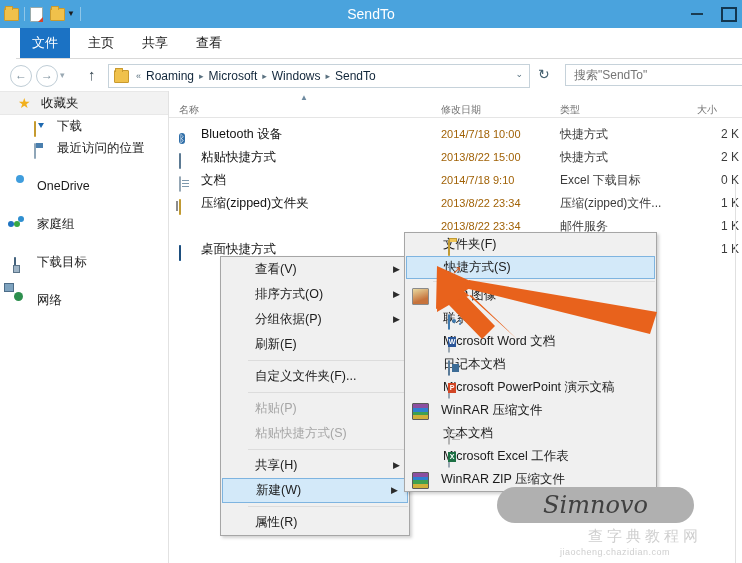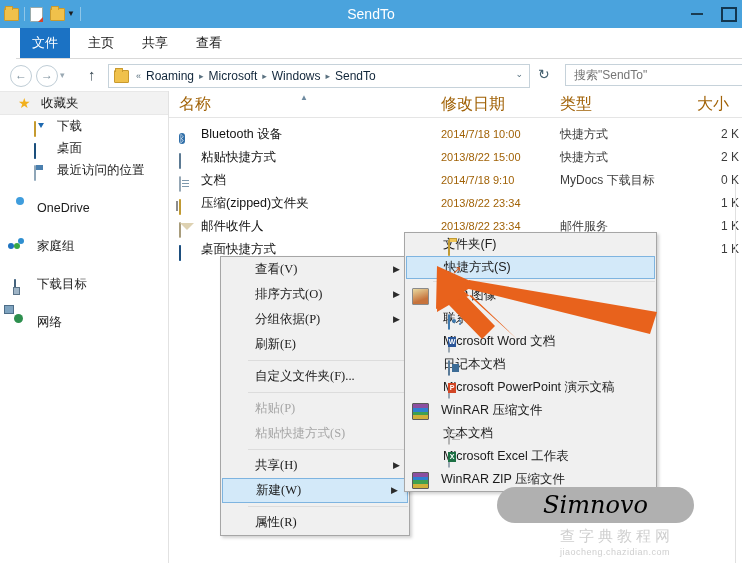--- a/index.html
+++ b/index.html
@@ -91,21 +91,21 @@
   .i-home:after{content:"";position:absolute;right:0;top:5px;width:6px;height:6px;background:#1f73c0;border-radius:50%;}
   .i-home i{position:absolute;left:4px;top:0;width:6px;height:6px;background:#2f8fd0;border-radius:50%;display:block;}
   .i-pc{width:14px;height:11px;margin-top:3px;background:#6f90ab;border:1px solid #44627c;border-radius:1px;position:relative;}
   .i-pc:after{content:"";position:absolute;left:-2px;top:7px;width:5px;height:6px;background:#9fb4c6;border:1px solid #5b7489;}
   .i-net{width:14px;height:12px;margin-top:2px;position:relative;}
   .i-net:before{content:"";position:absolute;left:0;top:0;width:9px;height:9px;background:#2d8f4e;border-radius:50%;}
   .i-net:after{content:"";position:absolute;right:0;bottom:0;width:8px;height:7px;background:#7ea3bf;border:1px solid #4d6d88;}
   
   #filepane{position:absolute;left:169px;top:0;width:573px;height:472px;background:#fff;}
   #colhead{position:absolute;left:0;top:0;width:573px;height:26px;border-bottom:1px solid #e5e5e5;}
-  .colh{position:absolute;top:0;height:26px;line-height:26px;font-size:16px;color:#a16207;}
+  .colh{position:absolute;top:6px;height:26px;line-height:26px;font-size:10px;color:#737373;}
   #sortcaret{position:absolute;left:131px;top:2px;color:#6e8aa0;font-size:8px;}
   .filerow{position:absolute;left:0;width:573px;height:23px;}
   .fname{position:absolute;left:10px;top:0;height:23px;line-height:23px;display:flex;align-items:center;font-size:12.5px;color:#121212;}
   .fdate{position:absolute;left:272px;top:0;height:23px;line-height:23px;font-size:11px;color:#a16207;}
   .ftype{position:absolute;left:391px;top:0;height:23px;line-height:23px;font-size:12px;color:#3c3c3c;}
   .fsize{position:absolute;left:520px;top:0;width:50px;text-align:right;height:23px;line-height:23px;font-size:12px;color:#3c3c3c;}
   .ficon{width:16px;height:16px;margin-right:6px;position:relative;flex:0 0 16px;}
   .fi-bt{width:14px;height:14px;margin-top:1px;background:#2f6ea8;border-radius:3px;color:#fff;font-size:10px;line-height:14px;text-align:center;}
   .fi-fax{width:14px;height:12px;margin-top:2px;background:#9fb7cc;border:1px solid #5c7a93;border-radius:1px;}
   .fi-doc{width:12px;height:14px;margin-top:1px;background:#fff;border:1px solid #95a7b5;border-radius:1px;position:relative;}
@@ -116,21 +116,21 @@
   .fi-mail:after{content:"";position:absolute;left:0;top:0;width:0;height:0;border-left:7px solid transparent;border-right:7px solid transparent;border-top:7px solid #ded2b2;}
   .fi-screen{width:14px;height:10px;margin-top:3px;background:#2f74b5;border:1px solid #1d4e7d;border-radius:1px;}
   
   #ctxmenu{
     position:absolute;left:220px;top:256px;width:188px;
     background:#f0f0f0;border:1px solid #a6a6a6;
     box-shadow:2px 2px 3px rgba(0,0,0,.18);
     z-index:30;
   }
   #ctxgutter{position:absolute;left:0;top:0;width:26px;height:100%;background:#f0f0f0;}
-  .citem{position:relative;height:25px;line-height:25px;padding-left:34px;font-size:12.5px;color:#1b1b1b;font-family:Liberation Serif, serif;}
+  .citem{position:relative;height:25px;line-height:25px;padding-left:34px;font-size:12.5px;color:#1b1b1b;}
   .citem.disabled{color:#a6a6a6;}
   .citem.sel{background:#d3e9f9;border:1px solid #7eb4e0;height:23px;line-height:23px;margin:0 1px;padding-left:33px;}
   .citem .arrow{position:absolute;right:9px;top:0;line-height:25px;font-size:9px;color:#2b2b2b;}
   .citem.sel .arrow{line-height:23px;}
   .csep{height:1px;background:#dcdcdc;margin:3px 1px 3px 27px;}
   
   #submenu{
     position:absolute;left:404px;top:232px;width:251px;
     background:#f0f0f0;border:1px solid #a6a6a6;
     box-shadow:2px 2px 3px rgba(0,0,0,.18);
@@ -159,25 +159,25 @@
   .s-txt{background:#fbfbfb;border:1px solid #b4b4b4;border-radius:1px;position:relative;}
   .s-txt:after{content:"";position:absolute;left:3px;top:3px;width:8px;height:1px;background:#b9b9b9;box-shadow:0 3px 0 #b9b9b9,0 6px 0 #b9b9b9;}
   .s-excel{background:#fff;border:1px solid #9aa7b2;border-radius:1px;position:relative;}
   .s-excel:after{content:"X";position:absolute;left:-1px;top:-1px;width:8px;height:10px;background:#1d7044;color:#fff;font-size:7px;line-height:10px;text-align:center;font-weight:bold;}
   
   #arrow{position:absolute;left:435px;top:262px;width:230px;height:80px;z-index:50;pointer-events:none;}
   
   #wm-simnovo{
     position:absolute;left:497px;top:487px;width:197px;height:36px;
     background:#b0b0b0;border-radius:18px;z-index:60;
-    text-align:center;line-height:36px;color:#000000;font-size:24px;
+    text-align:center;line-height:36px;color:#404040;font-size:24px;
     font-family:"DejaVu Serif",serif;font-style:italic;
   }
   #wm-cn{
-    position:absolute;left:560px;top:527px;z-index:60;
+    position:absolute;left:588px;top:527px;z-index:60;
     color:#cfcfcf;font-size:15px;letter-spacing:4px;
   }
   #wm-url{
     position:absolute;left:560px;top:547px;z-index:60;
     color:#cfcfcf;font-size:9px;letter-spacing:.5px;
   }
   #rightedge{position:absolute;left:735px;top:91px;width:1px;height:472px;background:#e0e0e0;}
 </style>
 </head>
 <body>
@@ -237,24 +237,20 @@
   <div id="navpane">
     <div class="navitem header">
       <span class="navicon star">★</span>
       <span>收藏夹</span>
     </div>
     <div class="navitem child">
       <span class="navicon"><span class="i-dl"></span></span>
       <span>下载</span>
     </div>
     <div class="navitem child">
-      <span class="navicon"><span class="i-desk"></span></span>
-      <span>桌面</span>
-    </div>
-    <div class="navitem child">
       <span class="navicon"><span class="i-recent"></span></span>
       <span>最近访问的位置</span>
     </div>
 
     <div class="navspacer"></div>
     <div class="navitem">
       <span class="navicon"><span class="i-onedrive"></span></span>
       <span>OneDrive</span>
     </div>
 
@@ -305,38 +301,35 @@
       <div class="ftype">快捷方式</div>
       <div class="fsize">2 K</div>
     </div>
 
     <div class="filerow" style="top:78px;">
       <div class="fname">
         <span class="ficon"><span class="fi-doc"></span></span>
         <span>文档</span>
       </div>
       <div class="fdate">2014/7/18 9:10</div>
-      <div class="ftype">MyDocs 下载目标</div>
+      <div class="ftype">Excel 下载目标</div>
       <div class="fsize">0 K</div>
     </div>
 
     <div class="filerow" style="top:101px;">
       <div class="fname">
         <span class="ficon"><span class="fi-zip"></span></span>
         <span>压缩(zipped)文件夹</span>
       </div>
       <div class="fdate">2013/8/22 23:34</div>
+      <div class="ftype">压缩(zipped)文件...</div>
       <div class="fsize">1 K</div>
     </div>
 
     <div class="filerow" style="top:124px;">
-      <div class="fname">
-        <span class="ficon"><span class="fi-mail"></span></span>
-        <span>邮件收件人</span>
-      </div>
       <div class="fdate">2013/8/22 23:34</div>
       <div class="ftype">邮件服务</div>
       <div class="fsize">1 K</div>
     </div>
 
     <div class="filerow" style="top:147px;">
       <div class="fname">
         <span class="ficon"><span class="fi-screen"></span></span>
         <span>桌面快捷方式</span>
       </div>

